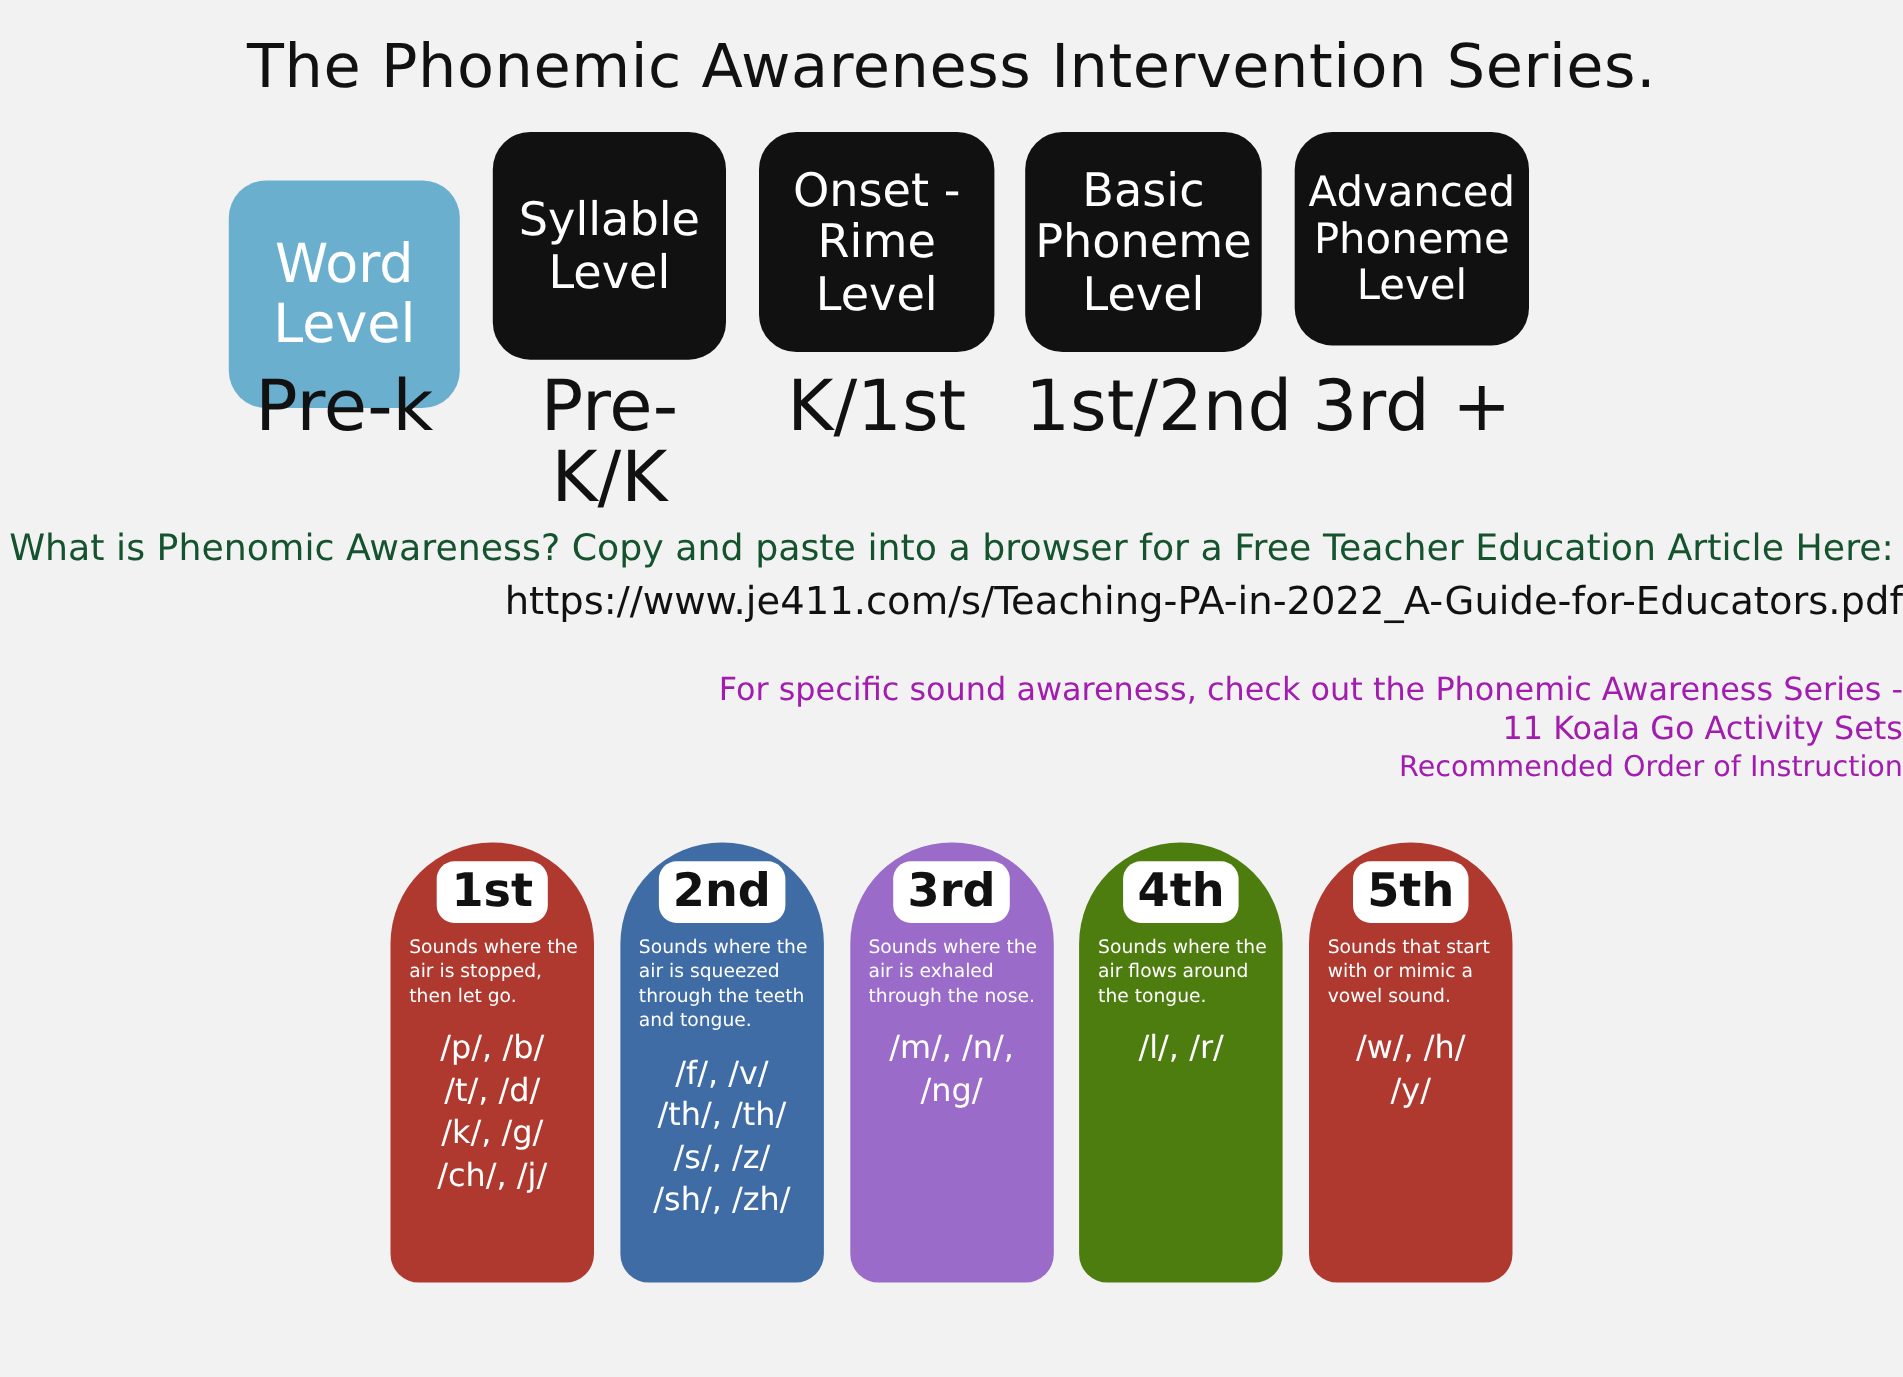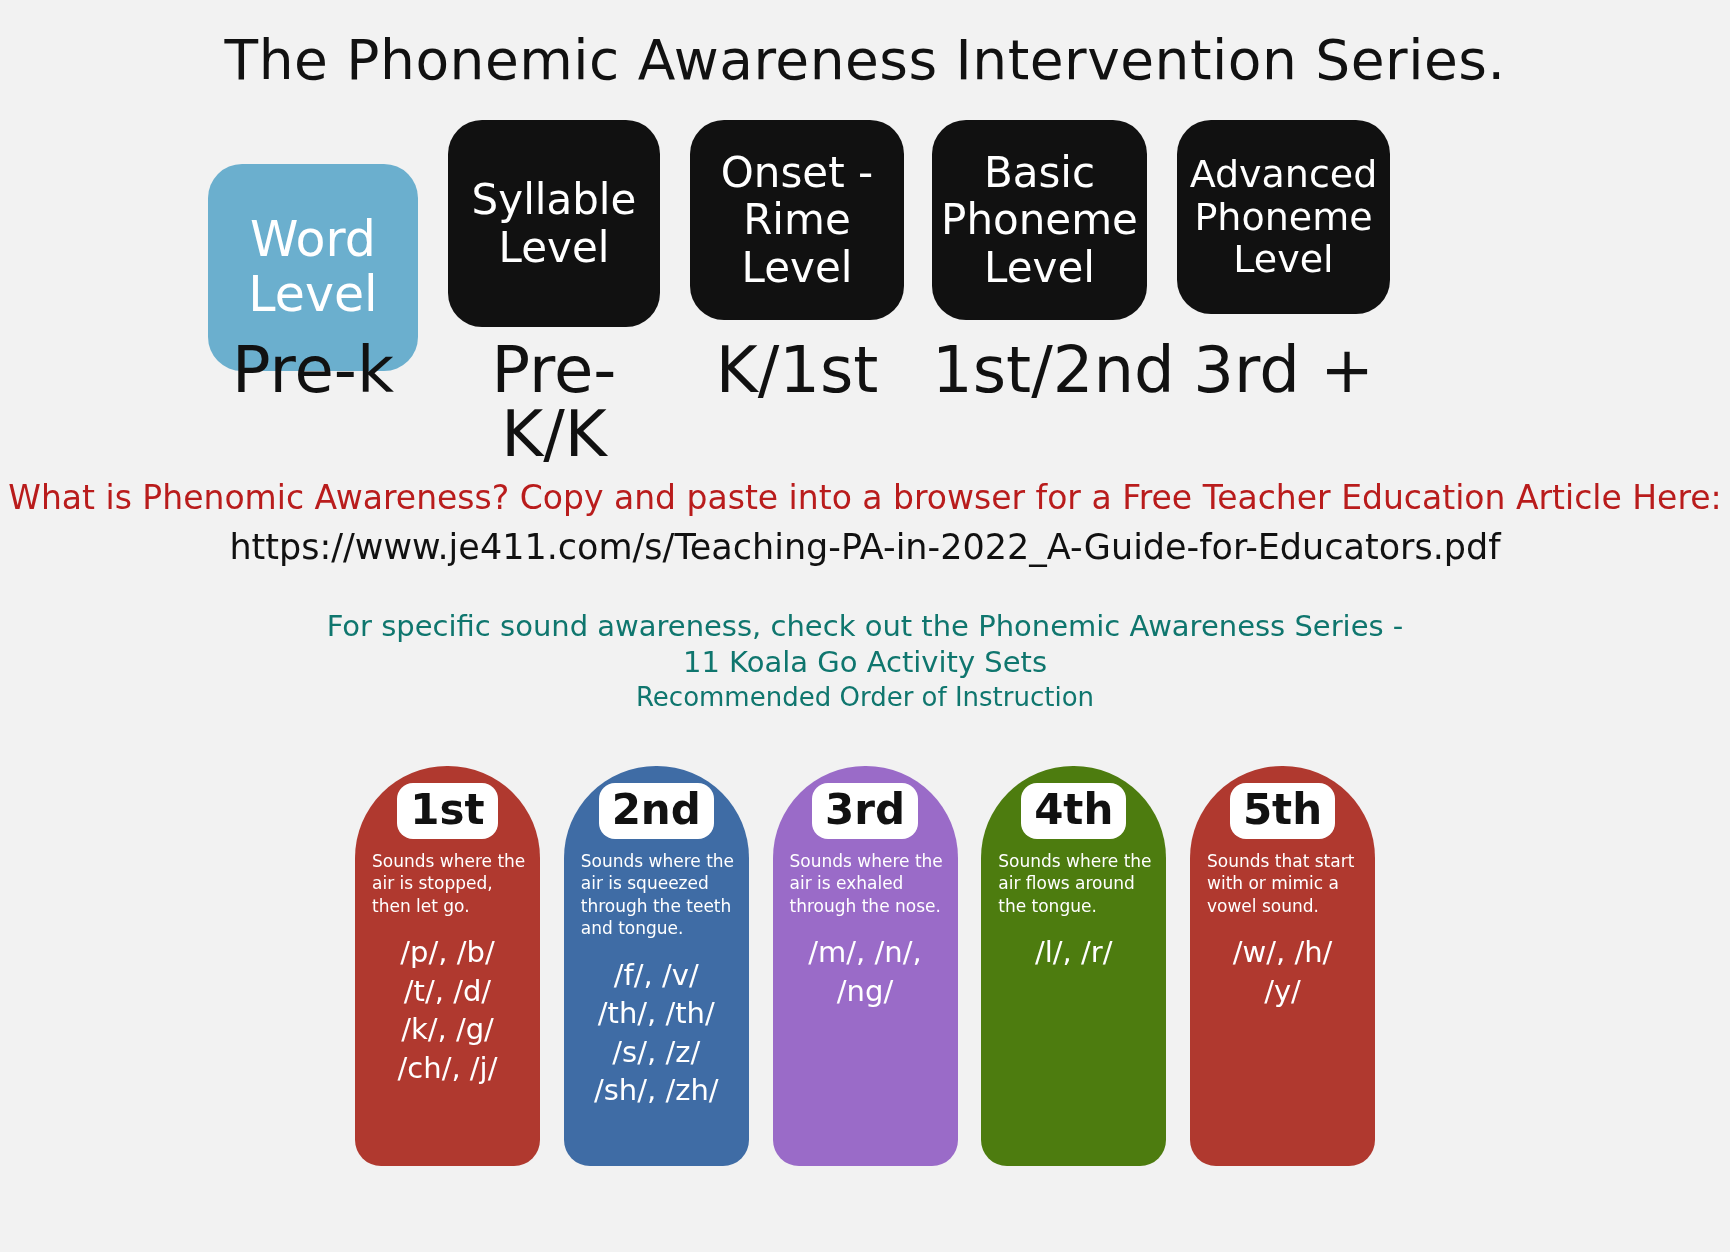--- a/index.html
+++ b/index.html
@@ -53,27 +53,27 @@
     line-height:1;
   }
 
   
   .promo{
     position:absolute;left:0;top:478px;width:1730px;
     text-align:center;font-size:33px;color:#a8392f;
   }
   .url{
     position:absolute;left:0;top:527px;width:1730px;
-    text-align:center;font-size:35px;color:#111;
+    text-align:right;font-size:35px;color:#111;
   }
 
   
   .para{
     position:absolute;left:0;top:610px;width:1730px;
-    text-align:center;color:#0f766e;
+    text-align:right;color:#a21caf;
   }
   .para .l1{font-size:29px;line-height:1.12;}
   .para .l2{font-size:29px;line-height:1.12;margin-top:4px;}
   .para .l3{font-size:26px;line-height:1.12;margin-top:4px;}
 
   
   .cards{
     position:absolute;left:355px;top:766px;
     width:1020px;height:400px;
     display:flex;justify-content:space-between;
@@ -154,21 +154,21 @@
     </div>
 
   <div class="grades">
       <div class="grade" style="width: 210px;">Pre-k</div>
       <div class="grade" style="width: 212px; margin-left: 30px;">Pre-K/K</div>
       <div class="grade" style="width: 214px; margin-left: 30px;">K/1st</div>
       <div class="grade" style="width: 215px; margin-left: 28px;">1st/2nd</div>
       <div class="grade" style="width: 213px; margin-left: 30px;">3rd +</div>
     </div>
 
-  <div class="promo" style="color: #b91c1c;">What is Phenomic Awareness?  Copy and paste into a browser for a Free Teacher Education Article Here:</div>
+  <div class="promo" style="color: #14532d;">What is Phenomic Awareness?  Copy and paste into a browser for a Free Teacher Education Article Here:</div>
   <div class="url" style="color: rgb(17, 17, 17);">https://www.je411.com/s/Teaching-PA-in-2022_A-Guide-for-Educators.pdf</div>
 
   <div class="para">
     <div class="l1">For specific sound awareness, check out the Phonemic Awareness Series -</div>
     <div class="l2">11 Koala Go Activity Sets</div>
     <div class="l3">Recommended Order of Instruction</div>
   </div>
 
   <div class="cards">
       <div class="card" style="background: rgb(176, 57, 47);">

